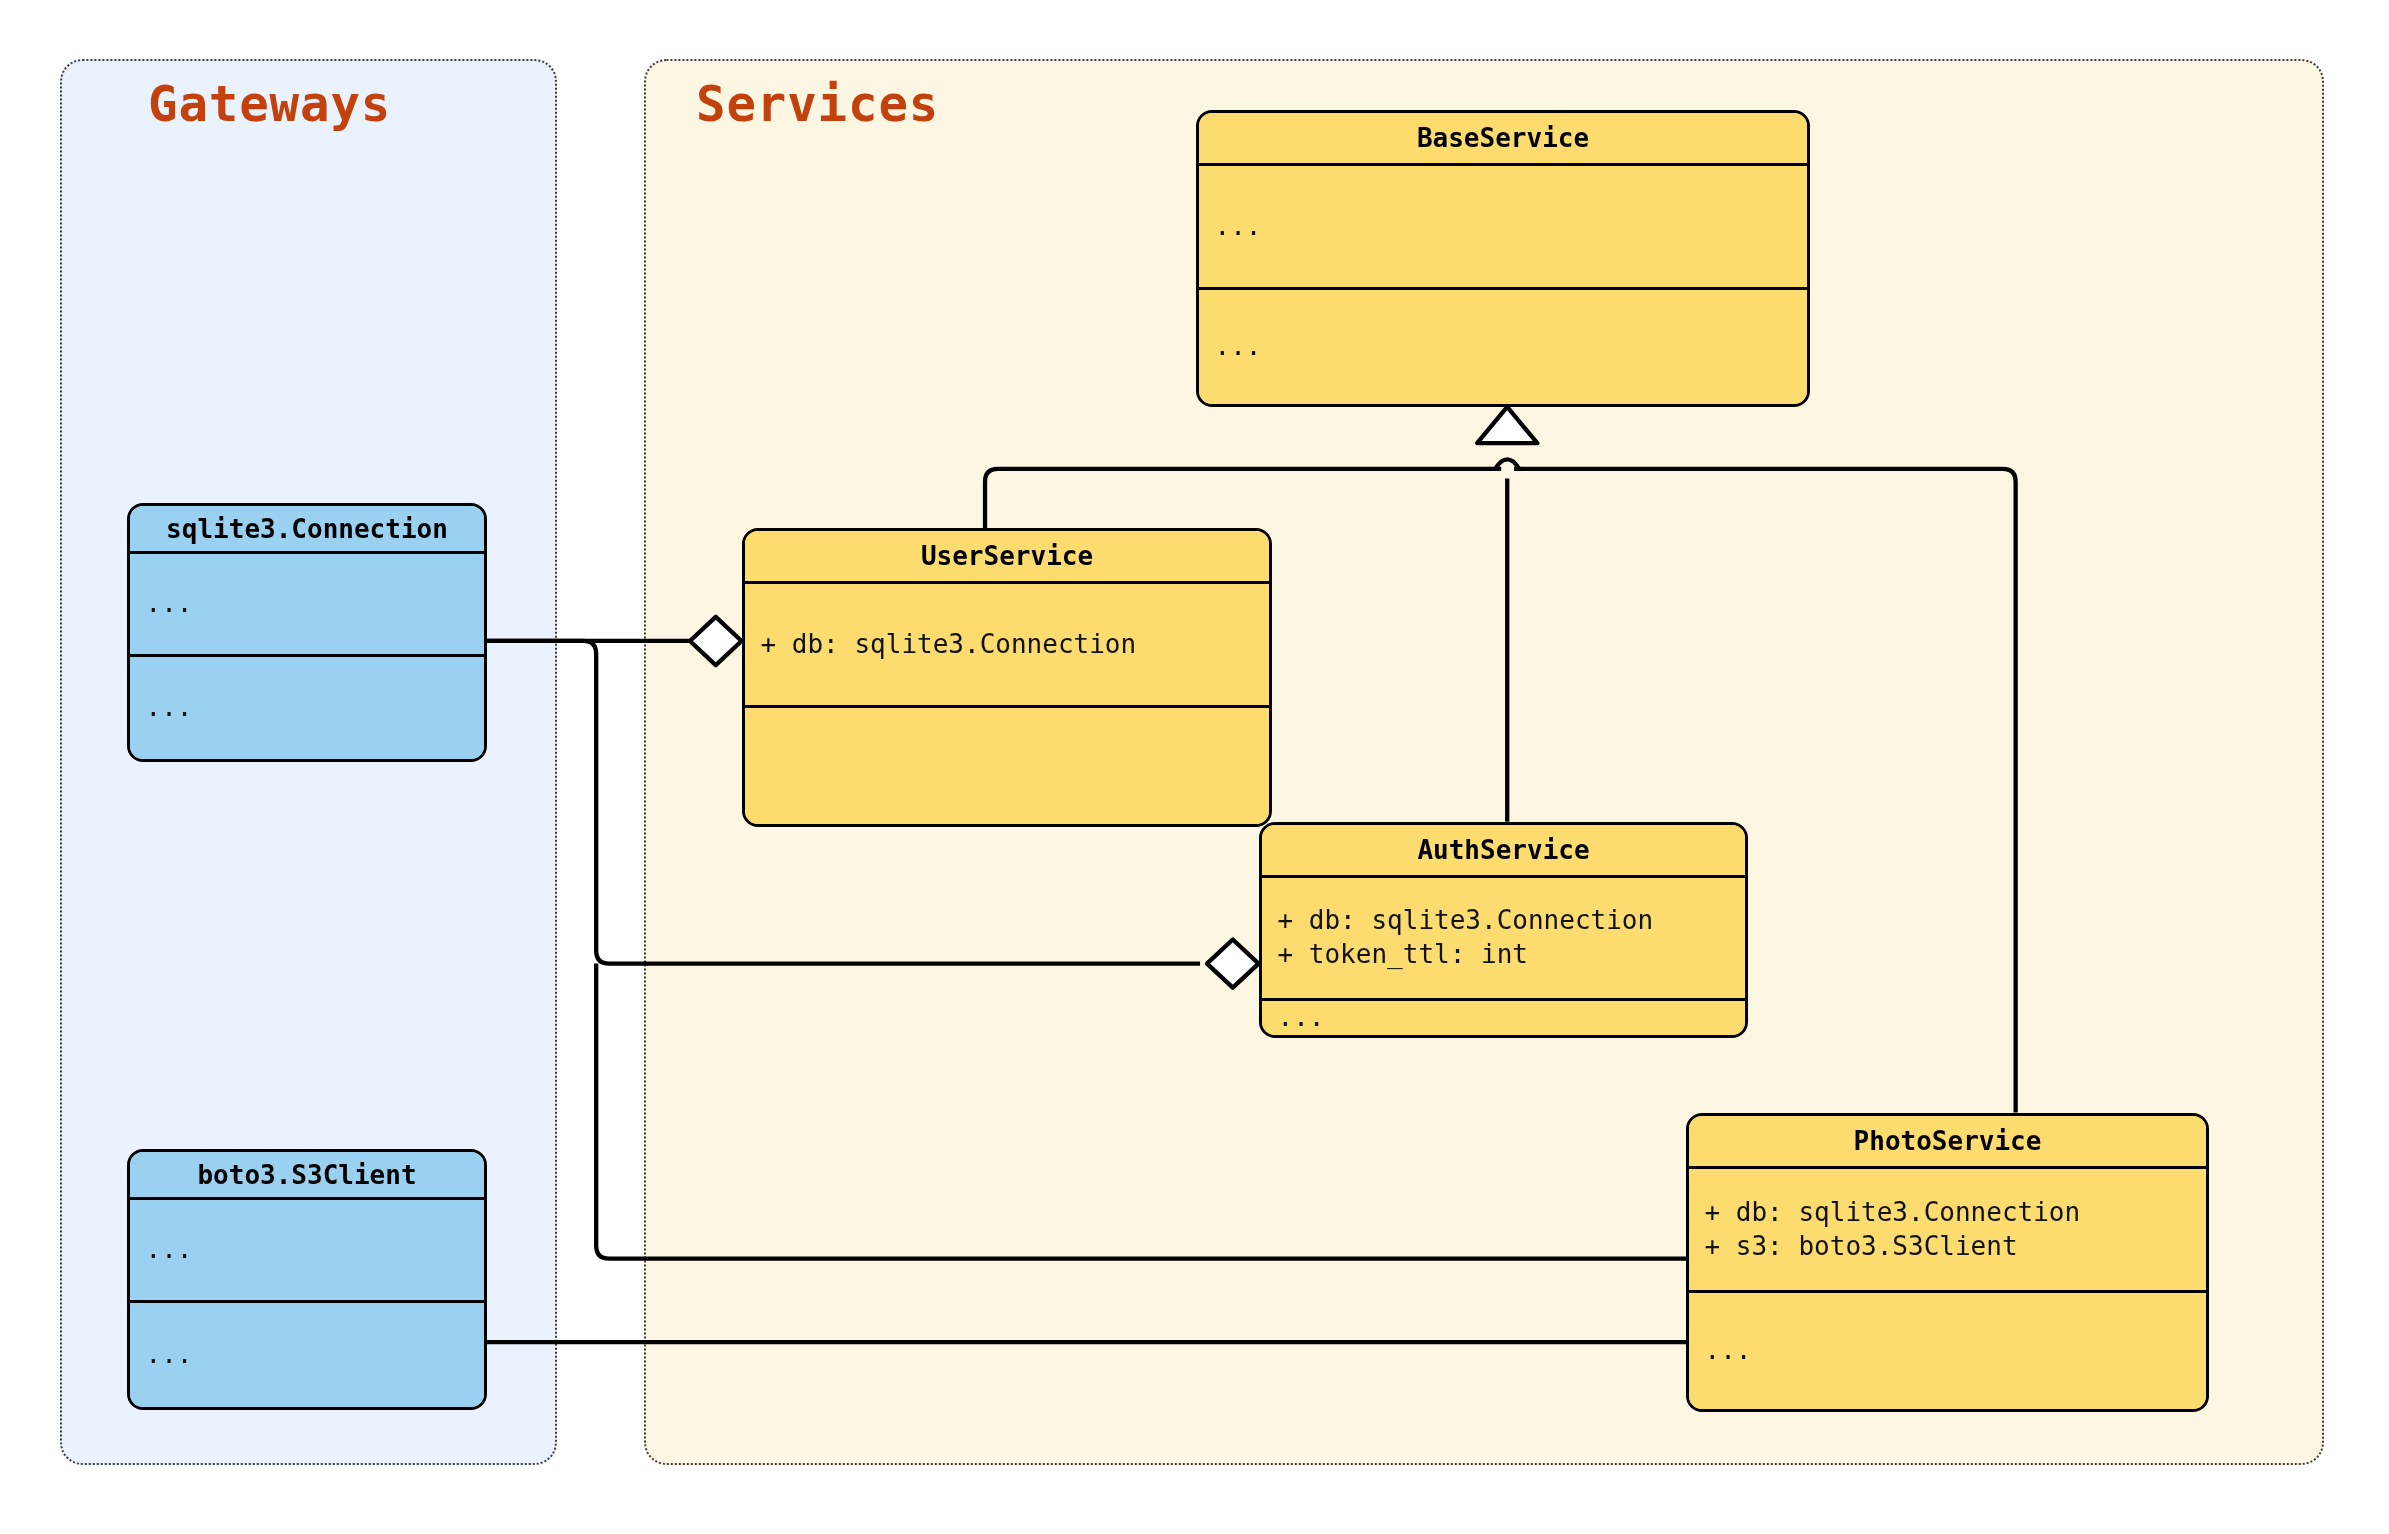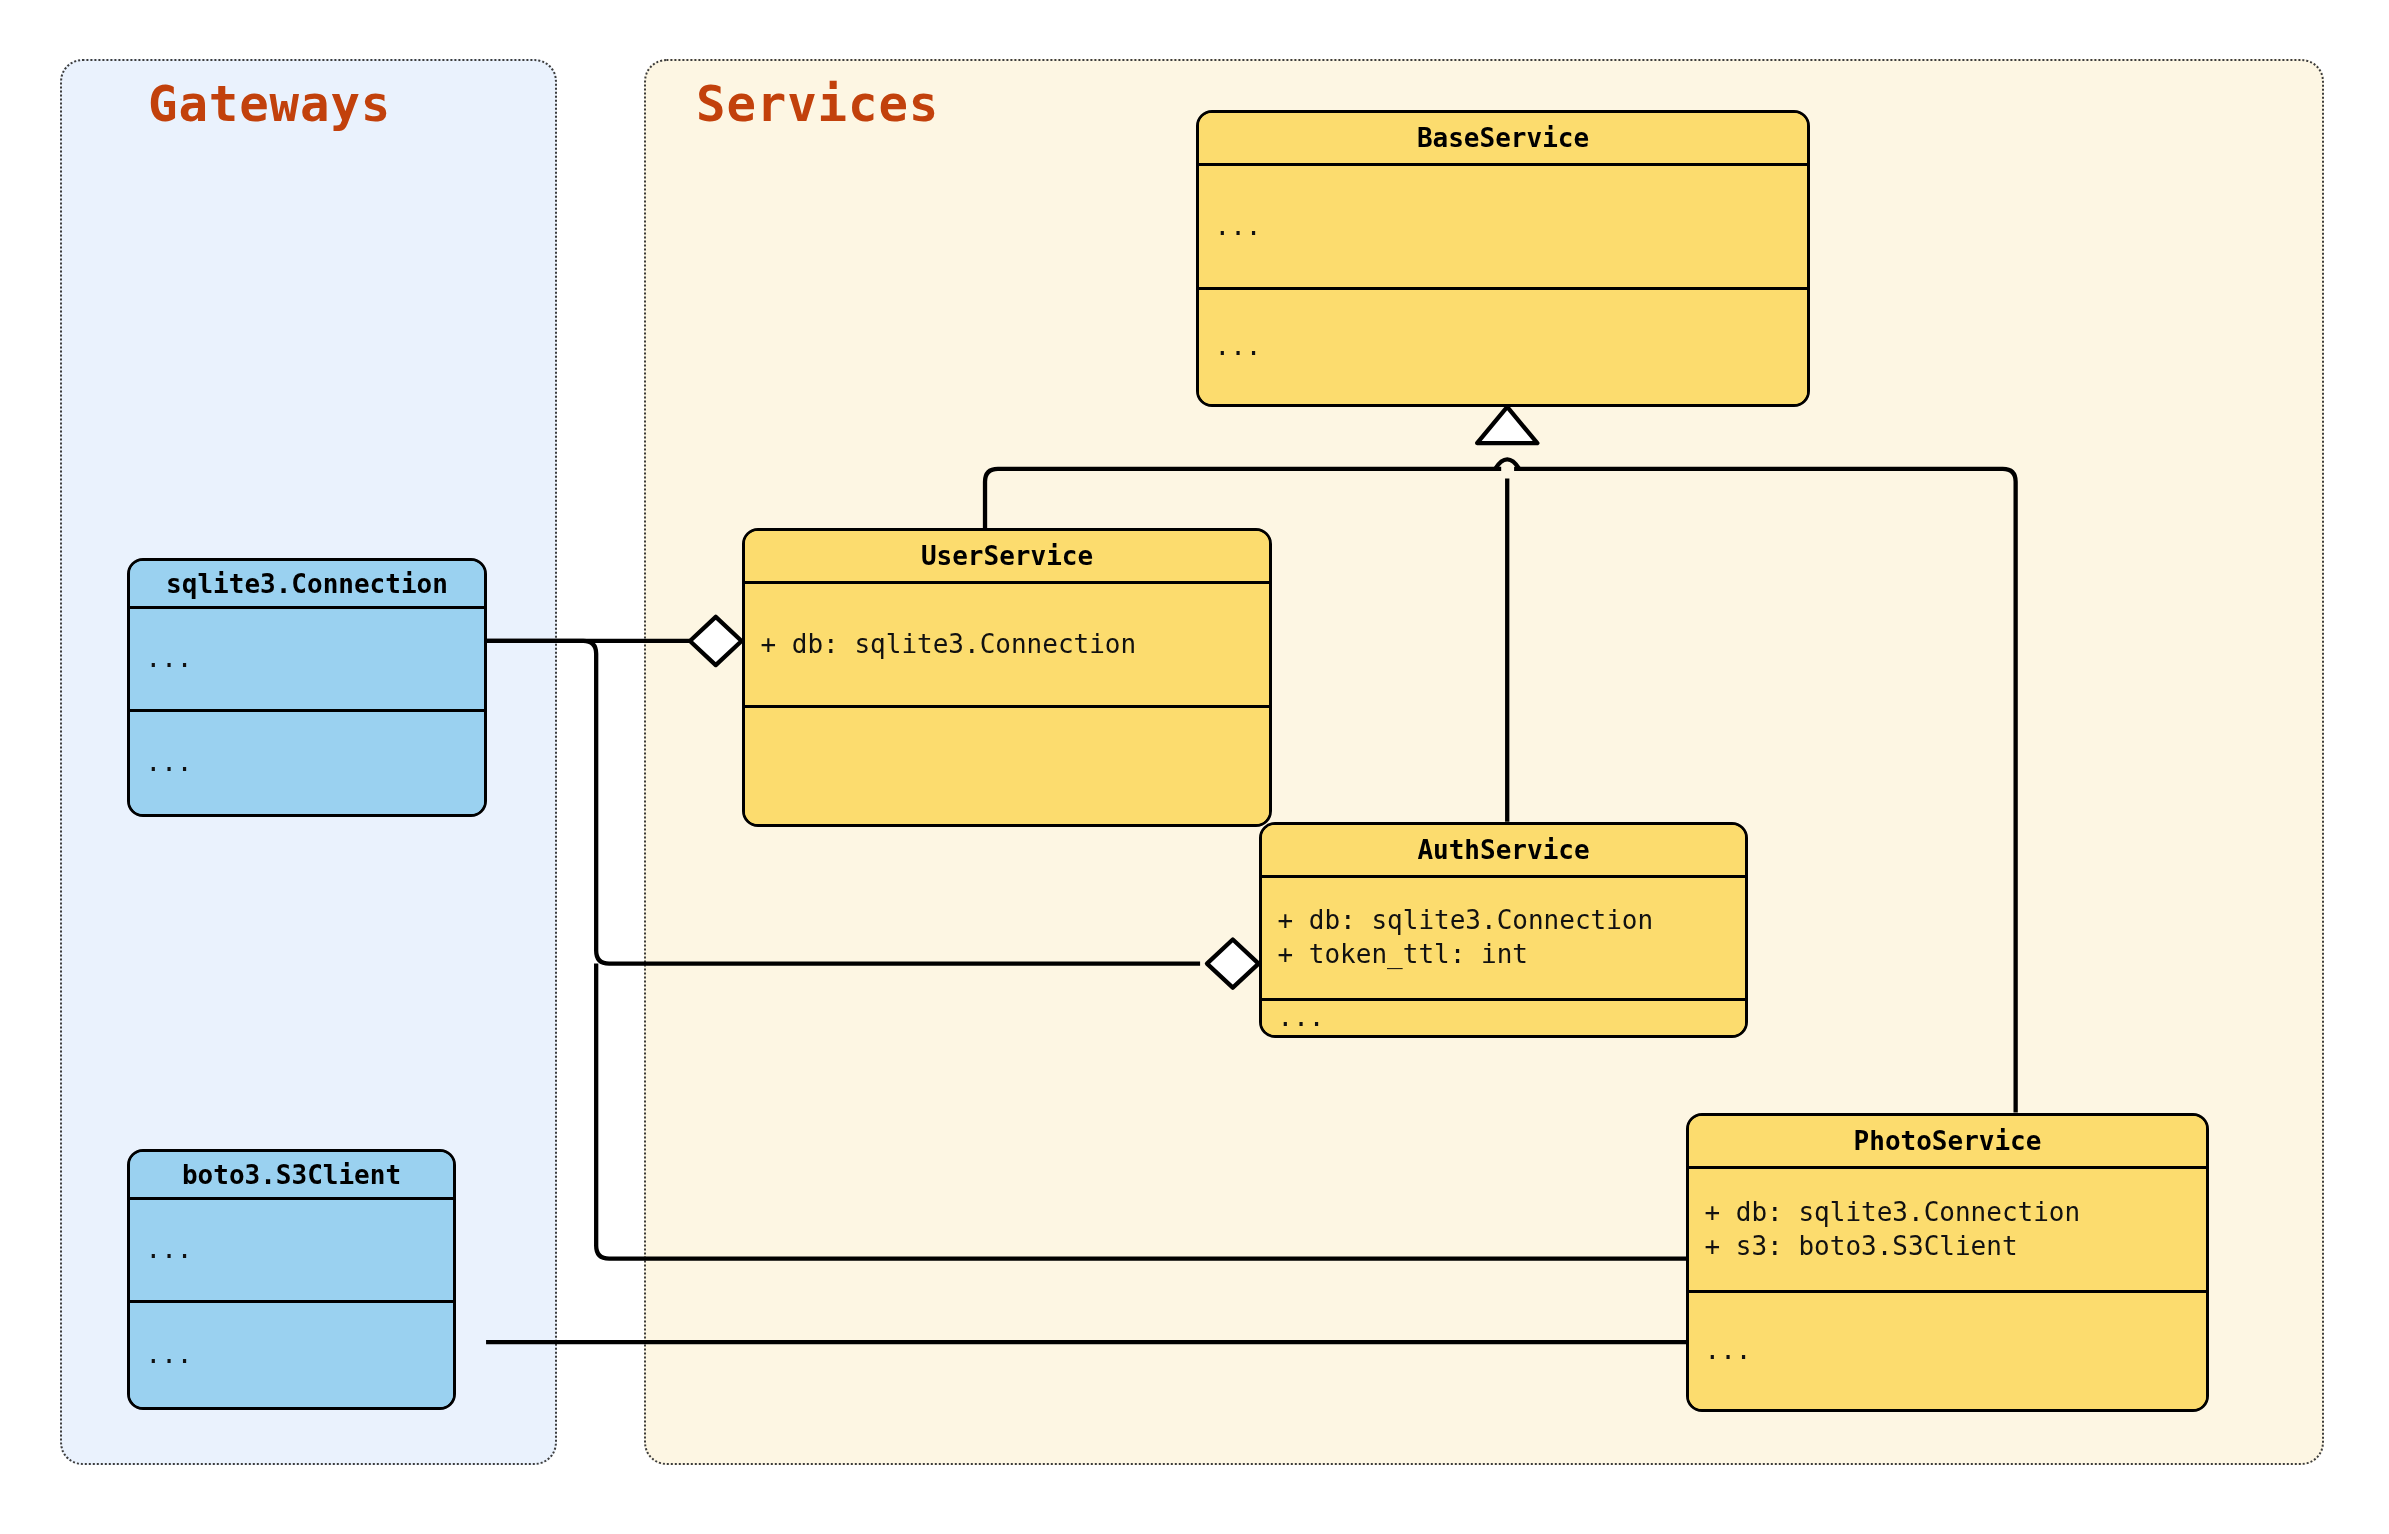--- a/index.html
+++ b/index.html
@@ -140,26 +140,26 @@
     <div class="uml-compartment fill-service" style="flex:1;">...</div>
   </div>
 
   <div class="uml-class fill-service" style="left:1686px; top:1113px; width:523px; height:299px;">
     <div class="uml-name fill-service" style="height:53px;">PhotoService</div>
     <div class="uml-compartment divider fill-service" style="height:124px;">+ db: sqlite3.Connection
 + s3: boto3.S3Client</div>
     <div class="uml-compartment fill-service" style="flex:1;">...</div>
   </div>
 
-  <div class="uml-class fill-gateway" style="left:127px; top:558px; width:360px; height:259px;">
+  <div class="uml-class fill-gateway" style="left:127px; top:503px; width:360px; height:259px;">
     <div class="uml-name fill-gateway" style="height:48px;">sqlite3.Connection</div>
     <div class="uml-compartment divider fill-gateway" style="height:103px;">...</div>
     <div class="uml-compartment fill-gateway" style="flex:1;">...</div>
   </div>
 
-  <div class="uml-class fill-gateway" style="left:127px; top:1149px; width:329px; height:261px;">
+  <div class="uml-class fill-gateway" style="left:127px; top:1149px; width:360px; height:261px;">
     <div class="uml-name fill-gateway" style="height:48px;">boto3.S3Client</div>
     <div class="uml-compartment divider fill-gateway" style="height:103px;">...</div>
     <div class="uml-compartment fill-gateway" style="flex:1;">...</div>
   </div>
 
 </div>
 
 
 </body></html>

